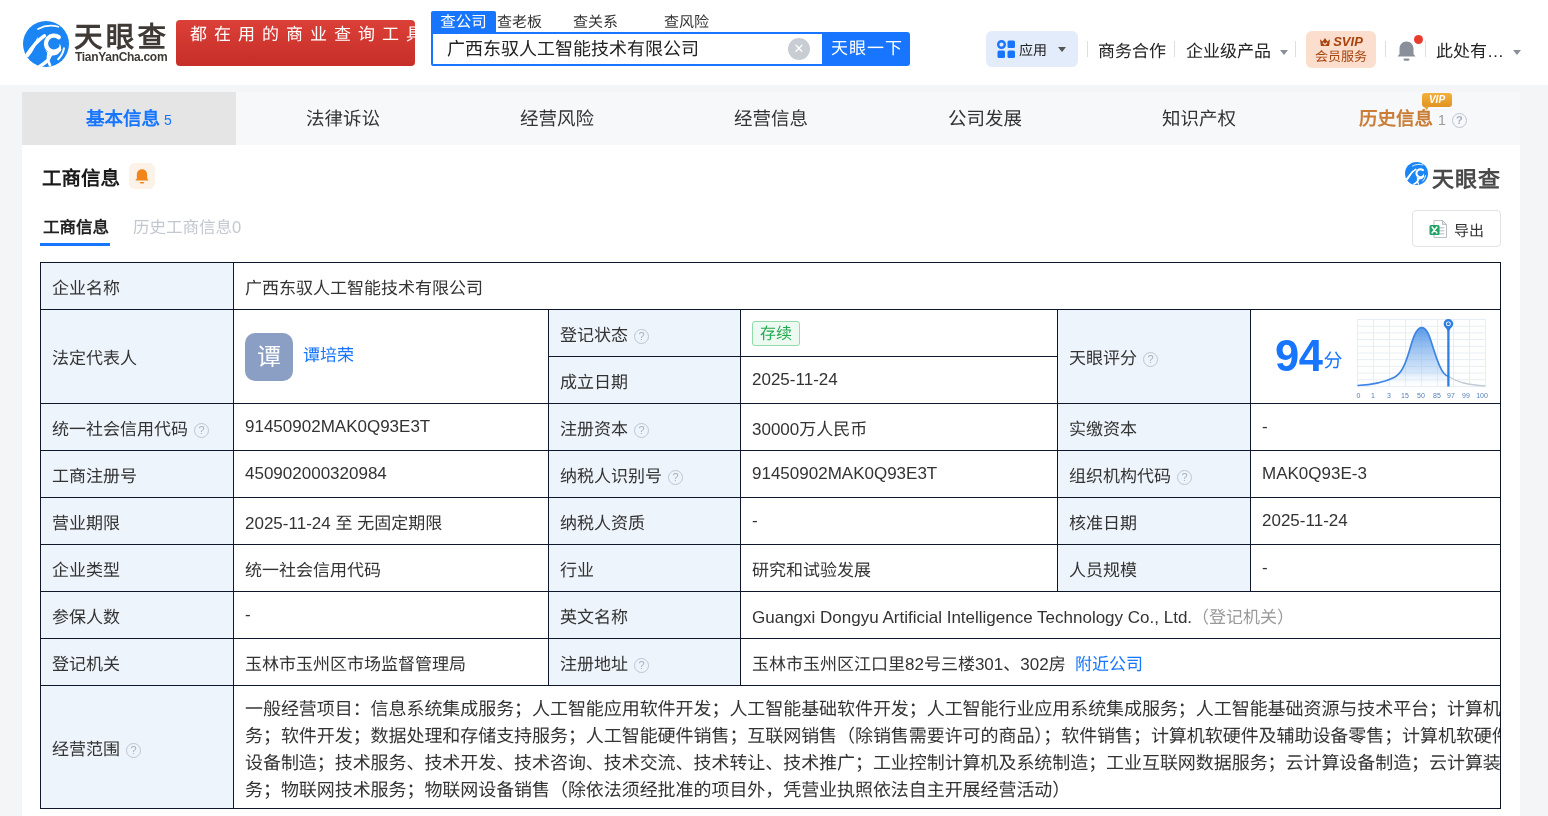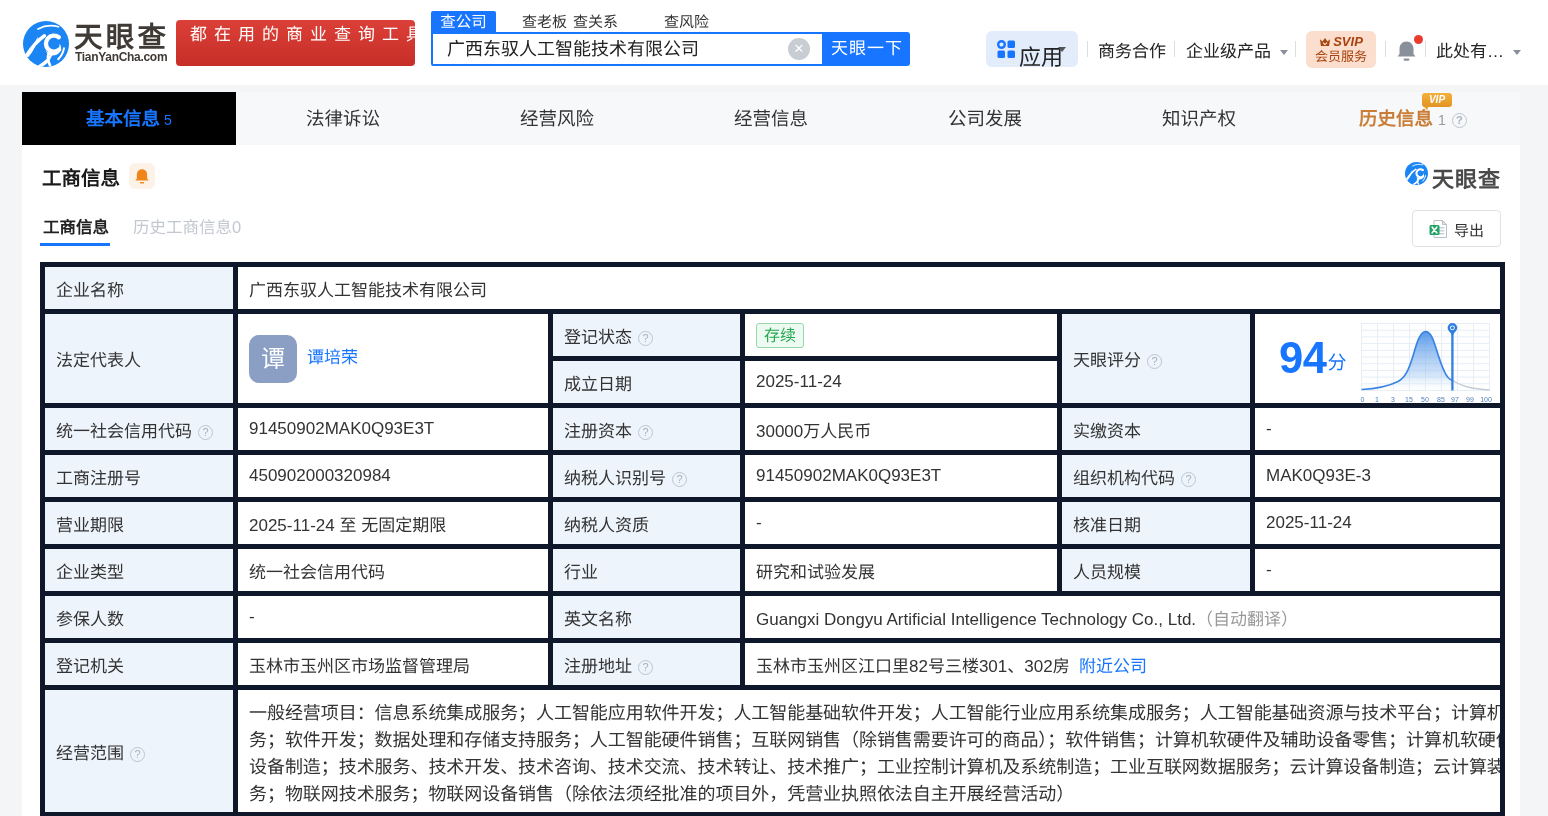--- a/index.html
+++ b/index.html
@@ -13,52 +13,52 @@
 .logosub{position:absolute;left:75px;top:50px;font-size:12px;line-height:14px;font-weight:bold;color:#3f3a35;letter-spacing:-0.3px;white-space:nowrap}
 .redbadge{position:absolute;left:176px;top:20px;width:239px;height:46px;background:linear-gradient(180deg,#db4038,#c62e27);border-radius:4px;color:#fff;text-align:center;padding-top:4px}
 .redbadge .l1{font-size:17px;letter-spacing:7px;line-height:21.5px;white-space:nowrap;padding-left:14px}
 .redbadge .l2{font-size:15.2px;letter-spacing:0.2px;line-height:21.5px;white-space:nowrap}
 .stab{position:absolute;top:11px;height:21px;font-size:15px;color:#333;line-height:21px}
 .stab.on{background:#1775ff;color:#fff;text-align:center;font-size:15.5px;border-radius:2px 2px 0 0}
 .sinput{position:absolute;left:431px;top:32px;width:393px;height:34px;border:2px solid #1775ff;background:#fff;border-radius:0 0 0 2px;line-height:30px;font-size:18px;color:#222;padding-left:14px;white-space:nowrap}
 .sclear{position:absolute;left:788px;top:38px;width:22px;height:22px;border-radius:50%;background:#c8cdd3;color:#fff;text-align:center;line-height:21px;font-size:13px}
 .sbtn{position:absolute;left:824px;top:32px;width:86px;height:34px;background:#1775ff;color:#fff;font-size:17px;text-align:center;line-height:34px;border-radius:0 3px 3px 0;letter-spacing:1px}
 .chip{position:absolute;left:986px;top:31px;width:92px;height:36px;background:#e3ecfb;border-radius:6px}
-.chip .txt{position:absolute;left:33px;top:8px;font-size:22px;color:#222}
+.chip .txt{position:absolute;left:33px;top:8px;font-size:14px;color:#222}
 .hnav{position:absolute;top:37px;font-size:17px;color:#222;white-space:nowrap}
 .vdiv{position:absolute;top:41px;width:1px;height:16px;background:#dbdee2}
 .svip{position:absolute;left:1306px;top:31px;width:70px;height:37px;background:#fbdecd;border-radius:6px;text-align:center;color:#a8430e}
 .svip .l1{font-size:13px;font-weight:bold;font-style:italic;line-height:15px;margin-top:3px}
 .svip .l2{font-size:13px;font-weight:normal;line-height:15px;font-style:normal}
 .caret{display:inline-block;width:0;height:0;border-left:4.5px solid transparent;border-right:4.5px solid transparent;border-top:5.5px solid #555;vertical-align:2px}
 .caret.gray{border-top-color:#8a9099}
 .reddot{position:absolute;left:1414px;top:35px;width:9px;height:9px;border-radius:50%;background:#e93b2e}
 
 .card{position:absolute;left:22px;top:92px;width:1498px;height:724px;background:#fff}
 .tabs{position:absolute;left:0;top:0;width:1498px;height:53px;background:#f7f8fa}
 .tab{position:absolute;top:0;height:53px;line-height:53px;text-align:center;font-size:18.5px;color:#333;width:214px}
-.tab.act{background:#000000;color:#1775ff;font-weight:bold}
+.tab.act{background:#e5e5e5;color:#1775ff;font-weight:bold}
 .tab .cnt{font-size:14px;font-weight:normal;color:#1775ff;margin-left:4px}
 .tab.his{color:#c97d36;font-weight:bold}
 .tab.his .n{font-size:14px;color:#999;font-weight:normal;margin-left:5px}
 .viptag{position:absolute;left:1400px;top:1px;width:30px;height:14px;background:linear-gradient(180deg,#f4b13c,#e19322);border-radius:3px;color:#fff;font-size:10px;font-weight:bold;font-style:italic;text-align:center;line-height:14px}
 .viptag:after{content:"";position:absolute;left:1px;bottom:-3px;border-left:4px solid transparent;border-right:2px solid transparent;border-top:4px solid #e6a02c}
 .q{display:inline-block;width:15px;height:15px;line-height:13px;border:1px solid #bcc6d2;border-radius:50%;color:#a6b1c0;font-size:11px;text-align:center;margin-left:6px;vertical-align:1px}
 .sechead{position:absolute;left:20px;top:70px;font-size:19.5px;font-weight:bold;color:#1a1a1a}
 .bellchip{position:absolute;left:107px;top:71px;width:26px;height:26px;background:#fdf2e7;border-radius:6px;text-align:center}
 .minilogo{position:absolute;left:1383px;top:70px}
 .minilogotxt{position:absolute;left:1410px;top:69px;font-size:22px;font-weight:bold;color:#4a4a4a;letter-spacing:1px}
 .subtab1{position:absolute;left:21px;top:122px;font-size:16.5px;color:#222;font-weight:bold}
 .subtabline{position:absolute;left:18px;top:151px;width:70px;height:3px;background:#1775ff}
 .subtab2{position:absolute;left:111px;top:122px;font-size:16.5px;color:#c3c7cf}
 .exportbtn{position:absolute;left:1390px;top:118px;width:89px;height:37px;border:1px solid #e0e2e6;border-radius:4px;background:#fff}
 .exportbtn span{position:absolute;left:41px;top:8px;font-size:15px;color:#333}
 
 table.info{position:absolute;left:18px;top:170px;border-collapse:collapse;table-layout:fixed;width:1460px}
-table.info td{border:5px solid #0f172a;font-size:17px;color:#333;padding:0 0 0 11px;vertical-align:middle;overflow:hidden;white-space:nowrap}
+table.info td{border:1px solid #0f172a;font-size:17px;color:#333;padding:0 0 0 11px;vertical-align:middle;overflow:hidden;white-space:nowrap}
 table.info td.l{background:#eef4fb}
 .gray{color:#999}
 .link{color:#1775ff}
 .badge-green{display:inline-block;padding:0 7px;height:25px;line-height:23px;border:1px solid #93d9a9;background:#edfaf1;color:#23a94e;font-size:16px;border-radius:3px}
 .avatar{display:inline-block;width:48px;height:48px;background:#8b9fc4;border-radius:10px;color:#fff;font-size:24px;text-align:center;line-height:48px;vertical-align:middle}
 .score94{font-size:43.5px;font-weight:bold;color:#1775ff;letter-spacing:-0.5px}
 </style>
 </head>
 <body>
 
@@ -73,21 +73,21 @@
 <path d="M36.5,22.5 C37,26 35,29.5 31.5,31 C28,32.5 24.5,31.5 22.5,29 C24,33.5 29,35.8 33.5,33.8 C38,31.8 39.5,26.5 36.5,22.5 Z" fill="#fff"></path>
 <path d="M2.5,33 C7,28 12,22 15,15.5 C14,23 10,31 5,36.5 Z" fill="#fff"></path>
 <path d="M15,44.5 C21,41 26.5,36 30,29.5 C29.5,37 25,43 18.5,46 Z" fill="#fff"></path>
     </svg>
   <div class="logotxt">天眼查</div>
   <div class="logosub">TianYanCha.com</div>
   <div class="redbadge">
       <div class="l1">都在用的商业查询工具</div>
     </div>
   <div class="stab on" style="left:431px;width:65px">查公司</div>
-  <div class="stab" style="left:522px">查老板</div>
+  <div class="stab" style="left:497px">查老板</div>
   <div class="stab" style="left:573px">查关系</div>
   <div class="stab" style="left:664px">查风险</div>
   <div class="sinput">广西东驭人工智能技术有限公司</div>
   <div class="sclear">✕</div>
   <div class="sbtn">天眼一下</div>
   <div class="chip">
     <svg style="position:absolute;left:11px;top:9px" width="18" height="18" viewBox="0 0 18 18">
         <circle cx="4.5" cy="4.5" r="3.3" fill="none" stroke="#1775ff" stroke-width="2.4"></circle>
 <rect x="10.5" y="0.5" width="7.5" height="7.5" rx="1.5" fill="#1775ff"></rect>
 <rect x="0.5" y="10.5" width="7.5" height="7.5" rx="1.5" fill="#1775ff"></rect>
@@ -262,21 +262,21 @@
           <td>统一社会信用代码</td>
           <td class="l">行业</td>
           <td>研究和试验发展</td>
           <td class="l">人员规模</td>
           <td>-</td>
         </tr>
   <tr style="height:47px">
           <td class="l">参保人数</td>
           <td>-</td>
           <td class="l">英文名称</td>
-          <td colspan="3">Guangxi Dongyu Artificial Intelligence Technology Co., Ltd.<span class="gray">（自动翻译）</span></td>
+          <td colspan="3">Guangxi Dongyu Artificial Intelligence Technology Co., Ltd.<span class="gray">（登记机关）</span></td>
         </tr>
   <tr style="height:47px">
           <td class="l">登记机关</td>
           <td>玉林市玉州区市场监督管理局</td>
           <td class="l">注册地址<span class="q">?</span></td>
           <td colspan="3">玉林市玉州区江口里82号三楼301、302房&nbsp; <span class="link">附近公司</span></td>
         </tr>
   <tr style="height:121px">
           <td class="l">经营范围<span class="q">?</span></td>
           <td colspan="5" style="line-height:27px;padding:10px 0 4px 11px;font-size:18px;letter-spacing:-0.06px">一般经营项目：信息系统集成服务；人工智能应用软件开发；人工智能基础软件开发；人工智能行业应用系统集成服务；人工智能基础资源与技术平台；计算机系统服<br>务；软件开发；数据处理和存储支持服务；人工智能硬件销售；互联网销售（除销售需要许可的商品）；软件销售；计算机软硬件及辅助设备零售；计算机软硬件及外围<br>设备制造；技术服务、技术开发、技术咨询、技术交流、技术转让、技术推广；工业控制计算机及系统制造；工业互联网数据服务；云计算设备制造；云计算装备技术服<br>务；物联网技术服务；物联网设备销售（除依法须经批准的项目外，凭营业执照依法自主开展经营活动）</td>

